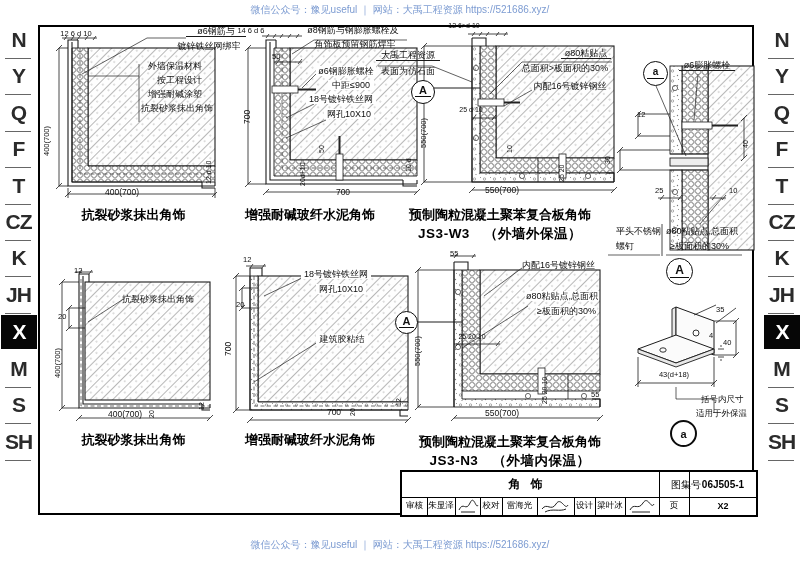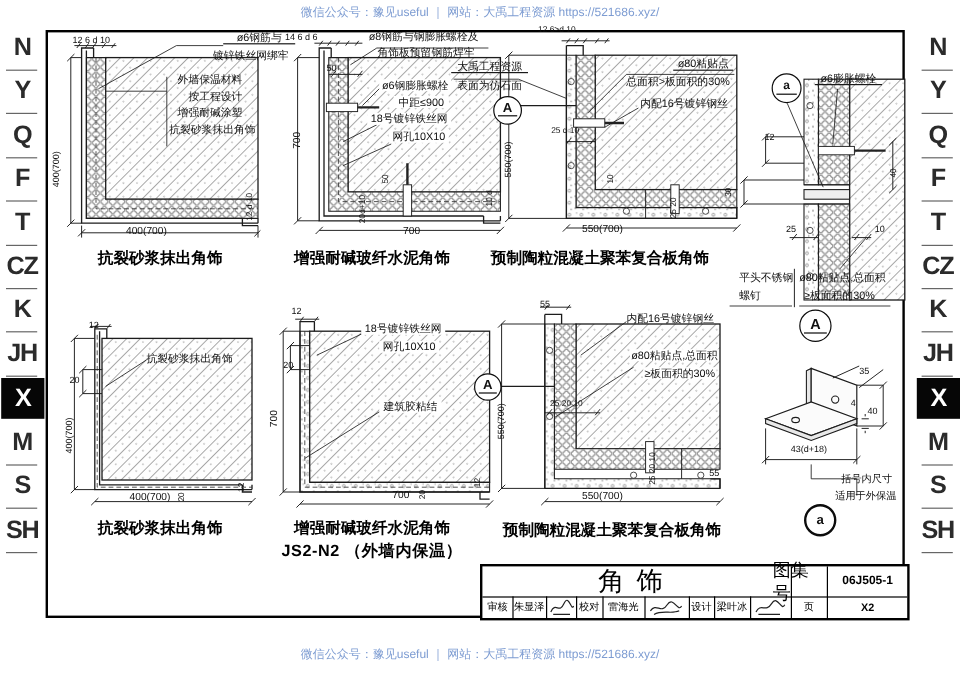--- a/index.html
+++ b/index.html
@@ -324,40 +324,41 @@
   <span class="dim c" style="left:644px;top:370px;width:60px">43(d+18)</span>
   <span class="lbl" style="left:701px;top:395px;font-size:8.5px">括号内尺寸</span>
   <span class="lbl" style="left:696px;top:409px;font-size:8.5px">适用于外保温</span>
   <div class="marker" style="left:670px;top:420px;width:27px;height:27px;border-width:2.2px">
     <span class="ml" style="font-size:11px;top:0">a</span>
   </div>
 
   <div class="cap cap1" style="left:52px;top:206px;width:163px">抗裂砂浆抹出角饰</div>
   <div class="cap cap1" style="left:215px;top:206px;width:190px">增强耐碱玻纤水泥角饰</div>
   <div class="cap cap1" style="left:400px;top:206px;width:200px">预制陶粒混凝土聚苯复合板角饰</div>
+  <div class="cap cap2" style="left:400px;top:225px;width:200px">JS3-W3　（外墙外保温）</div>
   <div class="cap cap1" style="left:52px;top:431px;width:163px">抗裂砂浆抹出角饰</div>
   <div class="cap cap1" style="left:215px;top:431px;width:190px">增强耐碱玻纤水泥角饰</div>
-  <div class="cap cap2" style="left:210px;top:450px;width:200px">JS2-N2 （外墙内保温）</div>
   <div class="cap cap1" style="left:405px;top:433px;width:210px">预制陶粒混凝土聚苯复合板角饰</div>
+  <div class="cap cap2" style="left:405px;top:452px;width:210px">JS3-N3　（外墙内保温）</div>
 
   <div id="tblock">
     <span class="hline"></span>
     <span class="vline" style="left:257px"></span>
     <span class="vline" style="left:287px"></span>
     <span class="vline2" style="left:25px"></span>
     <span class="vline2" style="left:53px"></span>
     <span class="vline2" style="left:78px"></span>
     <span class="vline2" style="left:100px"></span>
     <span class="vline2" style="left:135px"></span>
     <span class="vline2" style="left:172px"></span>
     <span class="vline2" style="left:193px"></span>
     <span class="vline2" style="left:223px"></span>
 
-    <div class="cell" style="left:0;top:0;width:257px;height:25px;font-size:22px;font-weight:normal;letter-spacing:10px">角饰</div>
-    <div class="cell" style="left:242px;top:0;width:30px;height:25px;font-size:15px">图集号</div>
+    <div class="cell" style="left:0;top:0;width:257px;height:25px;font-size:12px;font-weight:bold;letter-spacing:10px">角饰</div>
+    <div class="cell" style="left:269px;top:0;width:30px;height:25px;font-size:10px">图集号</div>
     <div class="cell" style="left:287px;top:0;width:68px;height:25px;font-size:10px;font-weight:bold">06J505-1</div>
 
     <div class="cell" style="left:0;top:25px;width:25px;height:18px;font-size:8.5px">审核</div>
     <div class="cell" style="left:25px;top:25px;width:28px;height:18px;font-size:8.5px">朱显泽</div>
     <div class="cell" style="left:78px;top:25px;width:22px;height:18px;font-size:8.5px">校对</div>
     <div class="cell" style="left:100px;top:25px;width:35px;height:18px;font-size:8.5px">雷海光</div>
     <div class="cell" style="left:172px;top:25px;width:21px;height:18px;font-size:8.5px">设计</div>
     <div class="cell" style="left:193px;top:25px;width:30px;height:18px;font-size:8.5px">梁叶冰</div>
     <div class="cell" style="left:257px;top:25px;width:30px;height:18px;font-size:8.5px">页</div>
     <div class="cell" style="left:287px;top:25px;width:68px;height:18px;font-size:9px;font-weight:bold">X2</div>

